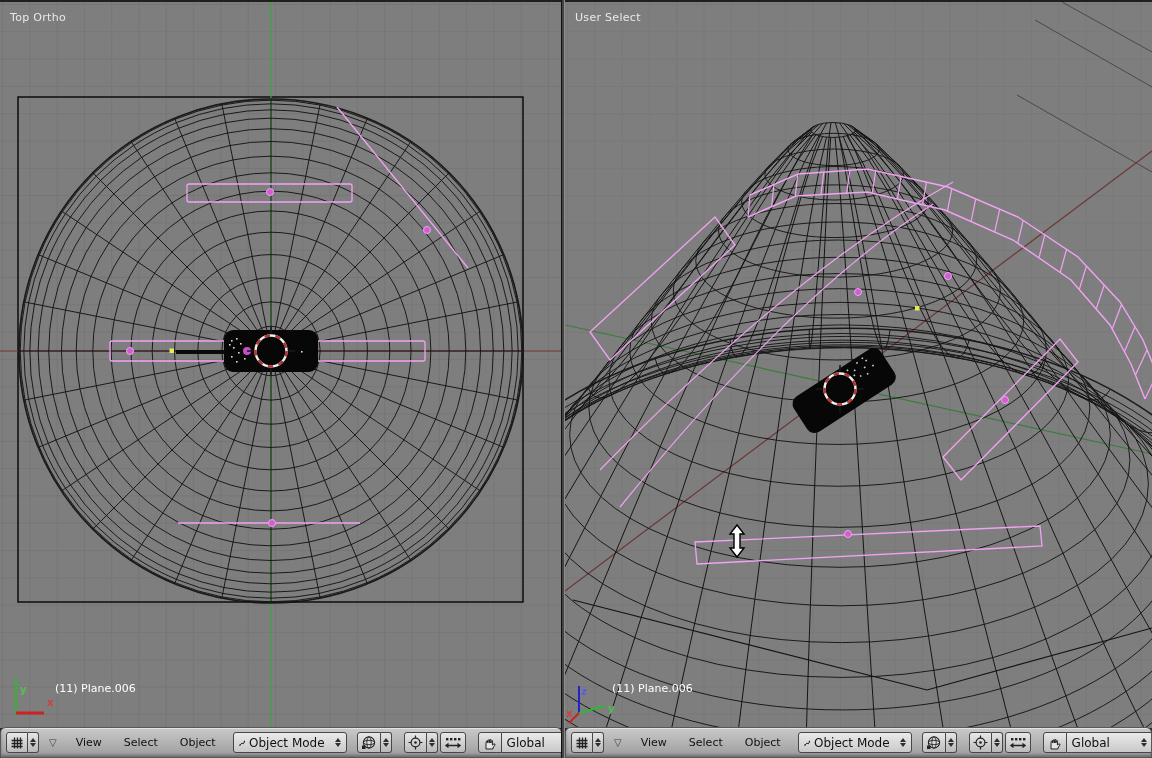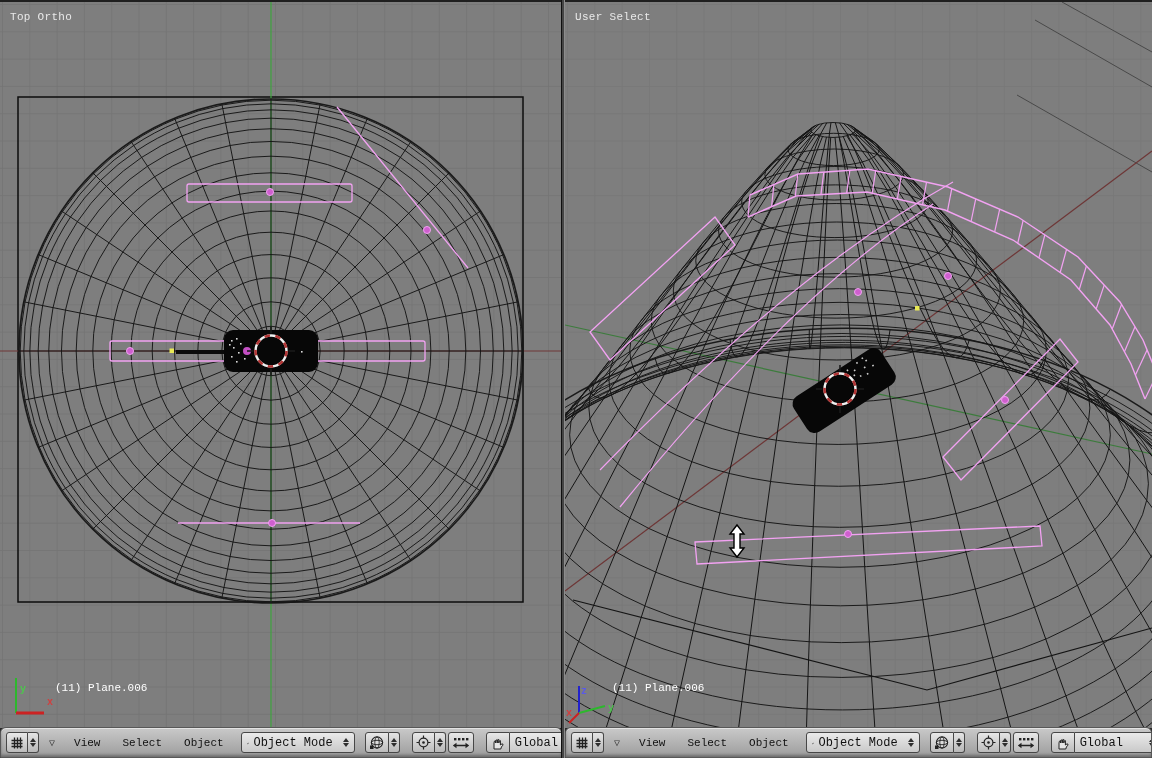--- a/index.html
+++ b/index.html
@@ -1,18 +1,18 @@
 <!DOCTYPE html>
 <html><head>
 <meta charset="utf-8">
 <style>
   html,body{margin:0;padding:0;background:#1a1a1a;}
   #win{position:relative;width:1152px;height:758px;overflow:hidden;background:#2a2a2a;
        font-family:"DejaVu Sans","Liberation Sans",sans-serif;}
-  .vp{position:absolute;top:0;height:546px;font-family:Liberation Mono, monospace;}
+  .vp{position:absolute;top:0;height:546px;}
   #vpL{left:0;width:562px;}
   #vpR{left:565px;width:587px;}
   .view{position:absolute;top:0;left:0;width:100%;height:728px;display:block;border-top:2px solid #1f1f1f;box-sizing:border-box;}
   .view svg{display:block;}
   .vlabel{position:absolute;left:10px;top:11px;color:#e9e9e9;font-size:11px;letter-spacing:.3px;}
   .objinfo{position:absolute;top:682px;color:#fff;font-size:11px;}
   #vpL .objinfo{left:55px;} #vpR .objinfo{left:47px;}
   .axl{position:absolute;font-size:10px;font-weight:bold;}
   .divider{position:absolute;left:561px;top:0;width:4px;height:758px;background:#454545;
            border-left:1px solid #101010;border-right:1px solid #8c8c8c;box-sizing:border-box;}

